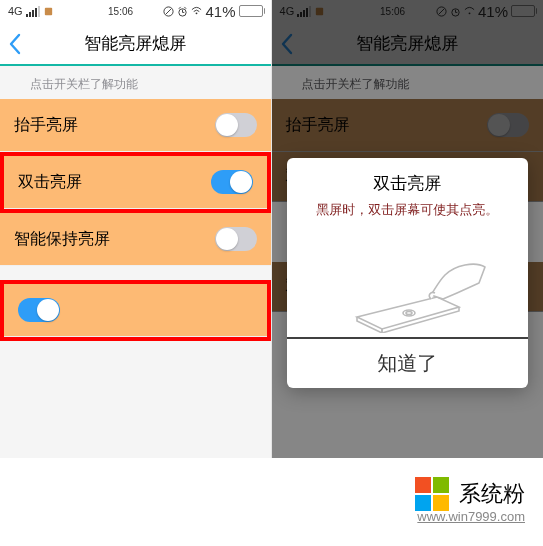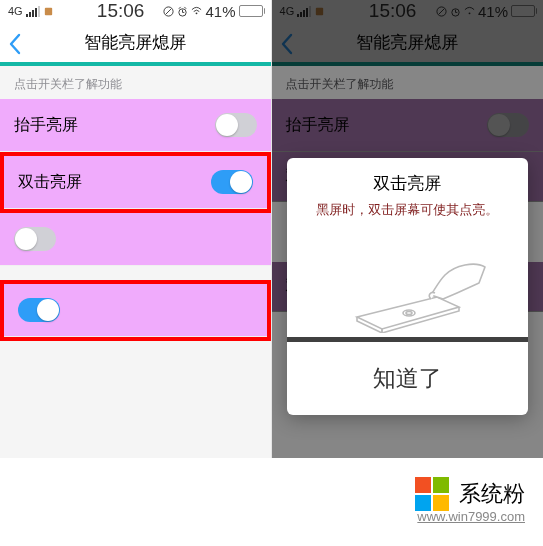--- a/index.html
+++ b/index.html
@@ -26,67 +26,67 @@
     height: 22px;
     display: flex;
     align-items: center;
     justify-content: space-between;
     padding: 0 8px;
     background: #fff;
     font-size: 11px;
     color: #333;
   }
   .status-left, .status-right { display: flex; align-items: center; gap: 3px; }
-  .status-time { font-weight: 500; font-size: 19px; margin-left: 24px; }
+  .status-time { font-weight: 500; font-size: 10px; margin-left: 24px; }
   .batt { display:inline-block; width:24px; height:12px; border:1px solid #888; border-radius:2px; position:relative; }
   .batt::after { content:""; width:1px; height:6px; background:#888; position:absolute; right:-3px; top:2px; border-radius:0 1px 1px 0;}
   .batt-fill { height:10px; background:#ffa63d; width:41%; margin:0; }
   .batt-pct { font-size:15px; color:#333; }
   .signal-bars { width:14px; height:11px; display:inline-block; }
   .bell, .alarm, .nosnd { width:11px; height:11px; display:inline-block; }
 
   
   .nav {
     height: 44px;
     background: #fff;
     display: flex;
     align-items: center;
     justify-content: center;
     position: relative;
-    border-bottom: 4px solid #14b8a6;
+    border-bottom: 2px solid #14b8a6;
   }
   .back {
     position: absolute;
     left: 8px;
     top: 0;
     height: 44px;
     display: flex;
     align-items: center;
     color: #2e9df7;
   }
   .nav-title { font-size: 17px; font-weight: 500; color: #000; }
 
   
   .section-hint {
     font-size: 12px;
     color: #8e8e93;
-    padding: 10px 14px 6px;
+    padding: 10px 30px 6px;
   }
 
   
   .row-group { background: #fff; }
   .row {
     display: flex;
     align-items: center;
     justify-content: space-between;
     padding: 14px 14px;
     font-size: 16px;
     color: #000;
     border-bottom: 1px solid #f0f0f0;
-    background: #f0abfc;
+    background: #fdba74;
   }
   .row .label { flex:1; }
   .toggle {
     width: 42px; height: 24px; border-radius: 14px;
     background: #d0d0d6;
     position: relative;
     cursor: pointer;
   }
   .toggle .knob {
     width: 22px; height: 22px; border-radius: 50%;
@@ -117,24 +117,24 @@
     border-radius:6px;
     display:flex;
     flex-direction:column;
     overflow:hidden;
     box-shadow:0 4px 20px rgba(0,0,0,.3);
   }
   .modal-title { text-align:center; font-size:17px; padding:14px 0 6px; color:#000;}
   .modal-desc { text-align:center; font-size:13px; color:#7f1d1d; padding:0 18px 10px;}
   .modal-illus { height:108px; display:flex; align-items:center; justify-content:center; }
   .modal-btn {
-    border-top:5px solid #404040;
+    border-top:2px solid #404040;
     text-align:center;
-    padding:21px 0;
-    font-size:23px;
+    padding:11px 0;
+    font-size:20px;
     color:#333;
     cursor:pointer;
   }
 
   
   .footer-bar {
     position:absolute;
     left:0; right:0; bottom:16px;
     height:72px;
     background:#fff;
@@ -223,20 +223,21 @@
       <div class="row">
         <span class="label">双击亮屏</span>
         <span class="toggle on">
             <span class="knob"></span>
           </span>
       </div>
     </div>
 
     <div class="row-group">
       <div class="row">
+        <span class="label">智能保持亮屏</span>
         <span class="toggle">
             <span class="knob"></span>
           </span>
       </div>
     </div>
 
     <div class="spacer"></div>
 
     <div class="highlight-box">
       <div class="row">

